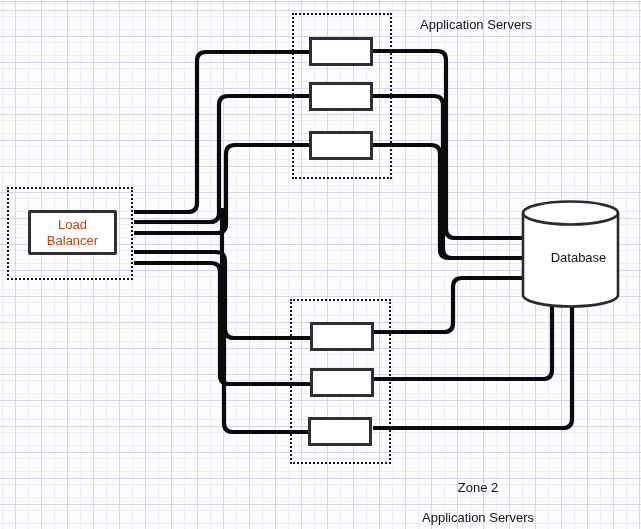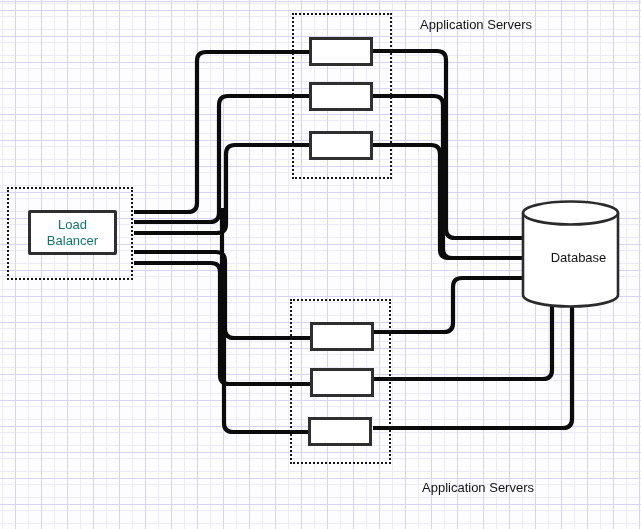--- a/index.html
+++ b/index.html
@@ -18,21 +18,21 @@
   .frame{
     position:absolute;z-index:2;box-sizing:border-box;
     border:2px dotted #161616;background:transparent;
   }
   .node{
     position:absolute;z-index:3;box-sizing:border-box;
     border:3px solid #2f2f2f;background:#ffffff;
   }
   .lb-box{
     display:flex;align-items:center;justify-content:center;
-    text-align:center;font-size:13px;line-height:15.5px;color:#0f766e;
+    text-align:center;font-size:13px;line-height:15.5px;color:#c2410c;
     border-radius:2px;
   }
   .diagram-label{
     position:absolute;z-index:4;text-align:center;
     font-size:13px;line-height:15px;color:#141414;white-space:pre-line;
   }
   .db-label{
     position:absolute;z-index:4;text-align:center;
     font-size:13px;color:#141414;
   }
@@ -81,15 +81,16 @@
 <div class="node" style="left:309px;top:131px;width:64px;height:29px;"></div>
 
 <div class="node" style="left:310px;top:322px;width:64px;height:29px;"></div>
 <div class="node" style="left:310px;top:368px;width:64px;height:29px;"></div>
 <div class="node" style="left:308px;top:417px;width:64px;height:29px;"></div>
 
 <div class="diagram-label" style="left:376px;top:2px;width:200px;">
   <div>Application Servers</div>
 </div>
 <div class="diagram-label" style="left:378px;top:465px;width:200px;">
+  <div>Zone 2</div>
   <div>Application Servers</div>
 </div>
 <div class="db-label" style="left:523px;top:250px;width:111px;">Database</div>
 
 </body></html>

